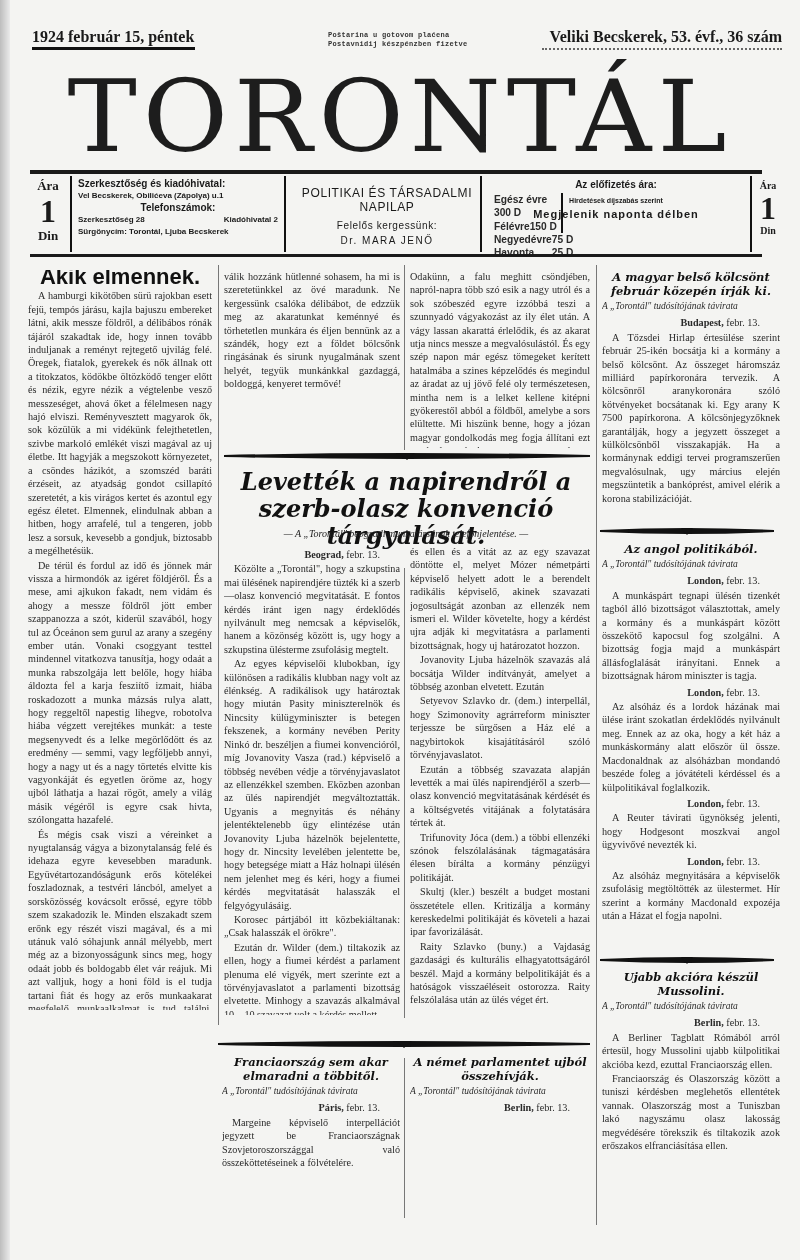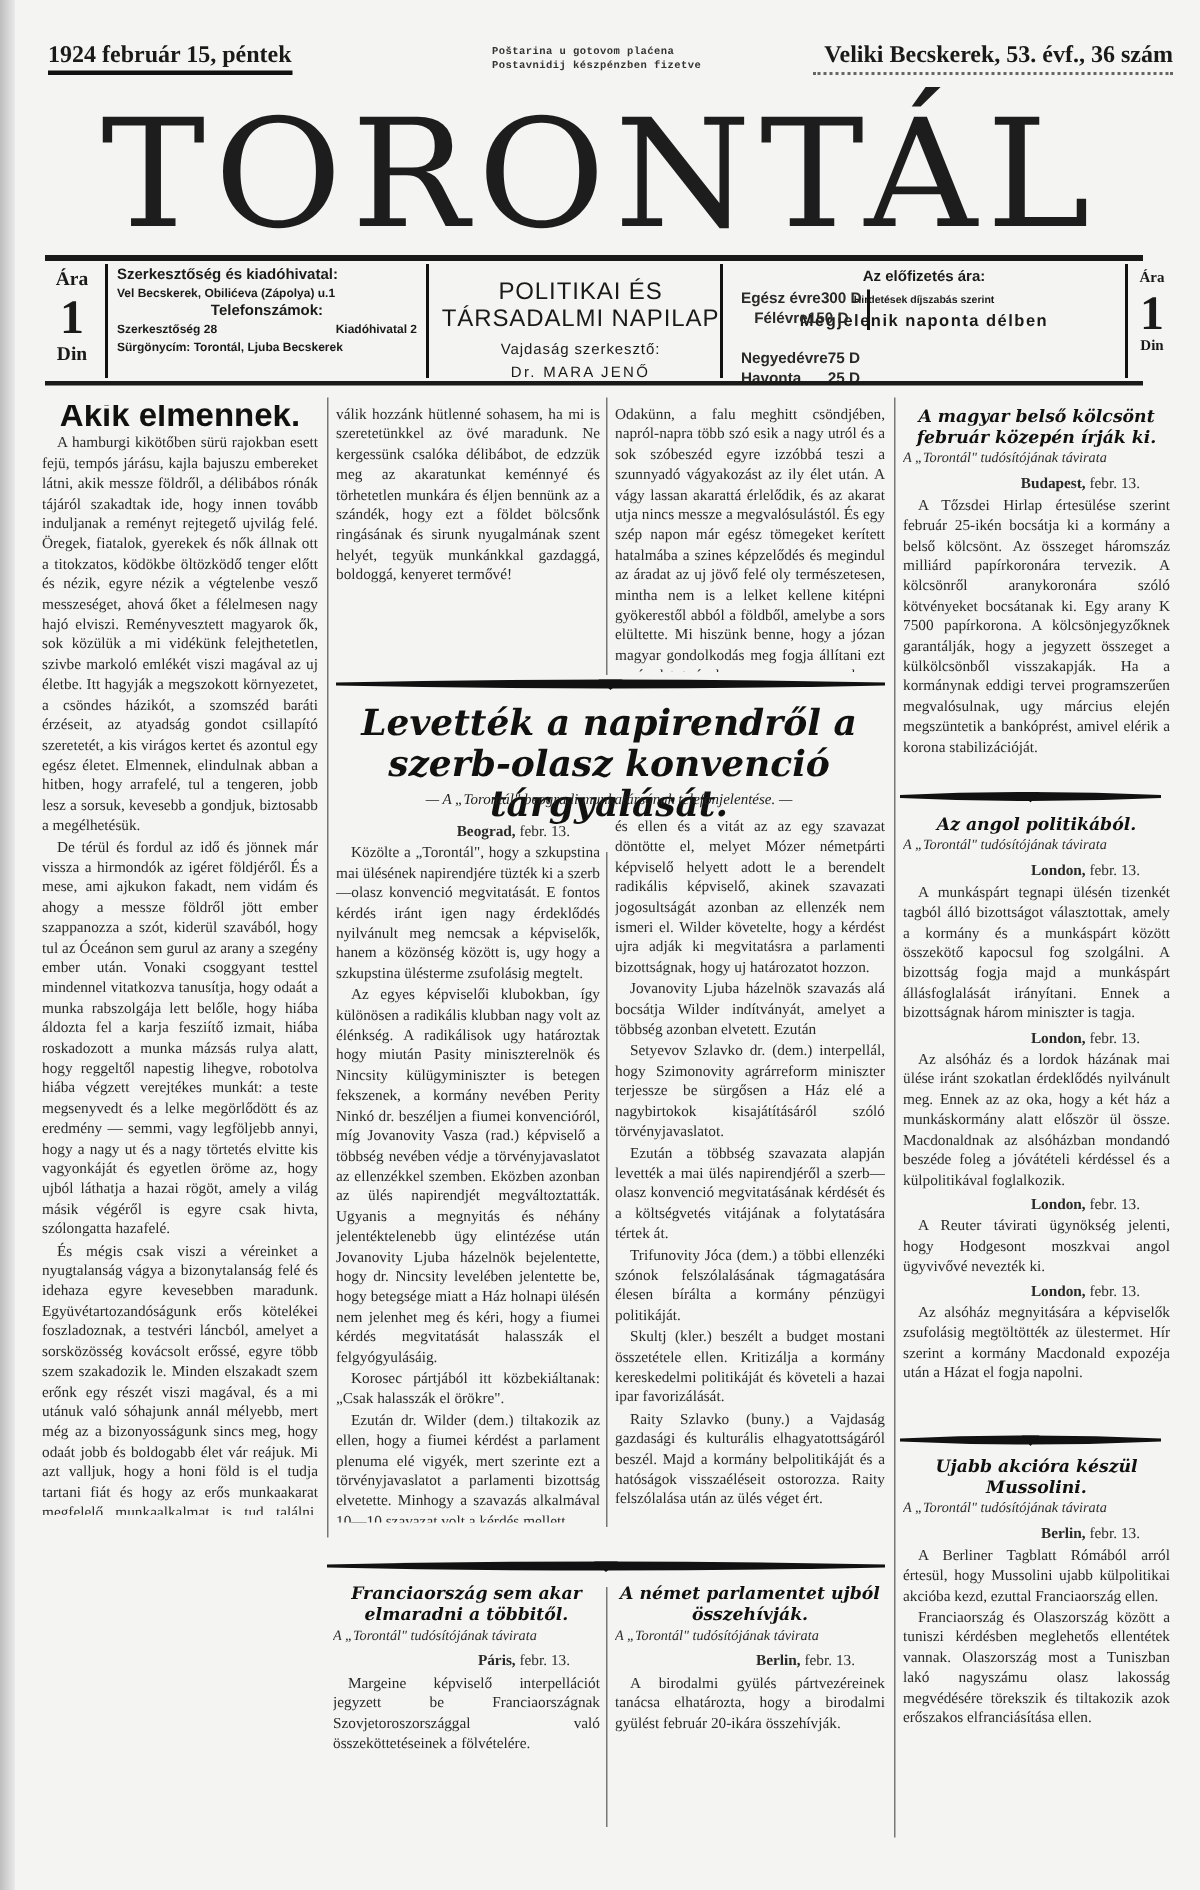--- a/index.html
+++ b/index.html
@@ -17,21 +17,21 @@
   .price-l { position: absolute; left: 0; top: 2px; width: 36px; text-align: center; font-weight: bold; }
   .price-l .p1 { font-size: 13px; display: block; }
   .price-l .p2 { font-size: 32px; display: block; line-height: 34px; }
   .price-l .p3 { font-size: 13px; display: block; }
   .box-ed { position: absolute; left: 40px; top: 0; width: 216px; height: 76px; border-left: 2px solid #111; border-right: 2px solid #111; padding: 2px 6px; font-size: 9px; line-height: 12px; font-weight: bold; font-family: "Liberation Sans", sans-serif; }
   .box-ed .h { font-size: 10px; }
   .box-ed .c { text-align: center; font-size: 10px; }
   .box-ed .row { display: flex; justify-content: space-between; font-size: 8px; }
   .box-ed .s { font-size: 8px; }
   .center-info { position: absolute; left: 262px; top: 10px; width: 190px; text-align: center; font-family: "Liberation Sans", sans-serif; }
-  .center-info .t { font-size: 16px; letter-spacing: 0.6px; }
+  .center-info .t { font-size: 12px; letter-spacing: 0.6px; }
   .center-info .r { font-size: 10px; margin-top: 6px; letter-spacing: 0.6px; }
   .center-info .n { font-size: 10px; margin-top: 4px; letter-spacing: 1.5px; }
   .box-sub { position: absolute; left: 450px; top: 0; width: 272px; height: 76px; border-left: 2px solid #111; border-right: 2px solid #111; padding: 3px 8px; font-family: "Liberation Sans", sans-serif; font-weight: bold; text-align: center; }
   .box-sub .h { font-size: 10px; }
   .box-sub .grid { display: flex; font-size: 8px; line-height: 9px; margin-top: 3px; text-align: left; }
   .box-sub .grid .col { flex: 1; padding: 0 4px; }
   .box-sub .grid .col:first-child { border-right: 2px solid #111; }
   .box-sub .ad { font-size: 7px; margin-top: 4px; }
   .box-sub .pub { font-size: 11px; margin-top: 4px; letter-spacing: 1px; }
   .price-r { position: absolute; right: -22px; top: 4px; width: 28px; text-align: center; font-weight: bold; }
@@ -83,28 +83,28 @@
       <div class="s">Vel Becskerek, Obilićeva (Zápolya) u.1</div>
       <div class="c">Telefonszámok:</div>
       <div class="row">
         <span>Szerkesztőség 28</span>
         <span>Kiadóhivatal 2</span>
       </div>
       <div class="s">Sürgönycím: Torontál, Ljuba Becskerek</div>
     </div>
     <div class="center-info">
       <div class="t">POLITIKAI ÉS TÁRSADALMI NAPILAP</div>
-      <div class="r">Vajdaság szerkesztő:</div>
+      <div class="r">Felelős kergessünk:</div>
       <div class="n">Dr. MARA JENŐ</div>
     </div>
     <div class="box-sub">
       <div class="h">Az előfizetés ára:</div>
       <div class="grid">
         <div class="col">
-          <div style="display:flex;justify-content:space-between;">
+          <div style="display:flex;justify-content:space-between;flex-direction:column;">
               <span>Egész évre</span>
               <span>300 D</span>
             </div>
           <div style="display:flex;justify-content:center;">
               <span>Félévre</span>
               <span>150 D</span>
             </div>
         </div>
         <div class="col">
           <div style="display:flex;justify-content:space-between;margin-top:40px;">
@@ -186,21 +186,20 @@
     <p class="h-side">Franciaország sem akar elmaradni a többitől.</p>
     <p class="byline">A „Torontál" tudósítójának távirata</p>
     <p class="dateline"><b>Páris,</b> <span>febr. 13.</span></p>
     <p>Margeine képviselő interpellációt jegyzett be Franciaországnak Szovjetoroszországgal való összeköttetéseinek a fölvételére.</p>
   </div>
 
   <div class="col" style="left:410px;top:1055px;width:180px;height:160px;overflow:hidden;">
     <p class="h-side">A német parlamentet ujból összehívják.</p>
     <p class="byline">A „Torontál" tudósítójának távirata</p>
     <p class="dateline"><b>Berlin,</b> <span>febr. 13.</span></p>
-    <p>A birodalmi gyülés pártvezéreinek tanácsa elhatározta, hogy a birodalmi gyülést február 20-ikára összehívják.</p>
   </div>
 
   <div class="col" style="left:602px;top:270px;width:178px;height:260px;overflow:hidden;">
     <p class="h-side">A magyar belső kölcsönt február közepén írják ki.</p>
     <p class="byline">A „Torontál" tudósítójának távirata</p>
     <p class="dateline"><b>Budapest,</b> <span>febr. 13.</span></p>
     <p>A Tőzsdei Hirlap értesülése szerint február 25-ikén bocsátja ki a kormány a belső kölcsönt. Az összeget háromszáz milliárd papírkoronára tervezik. A kölcsönről aranykoronára szóló kötvényeket bocsátanak ki. Egy arany K 7500 papírkorona. A kölcsönjegyzőknek garantálják, hogy a jegyzett összeget a külkölcsönből visszakapják. Ha a kormánynak eddigi tervei programszerűen megvalósulnak, ugy március elején megszüntetik a bankóprést, amivel elérik a korona stabilizációját.</p>
   </div>
 
   <div class="ornament" style="left:600px;top:527px;width:174px;">

